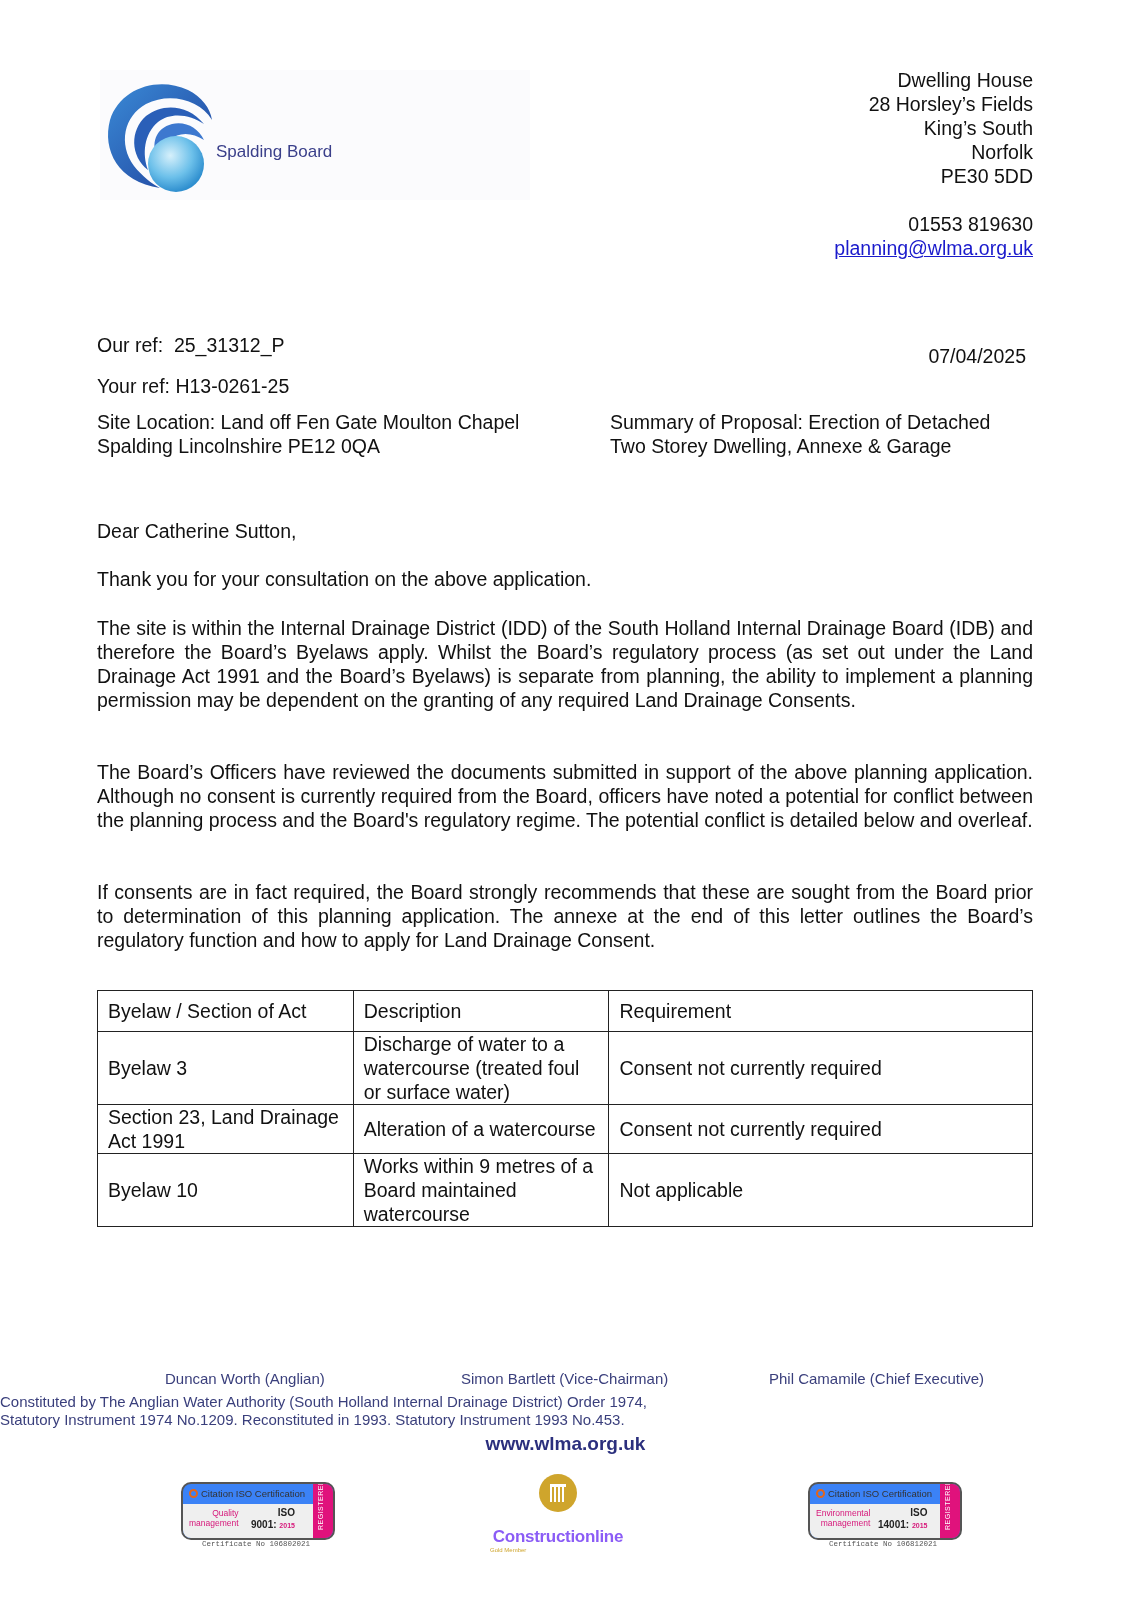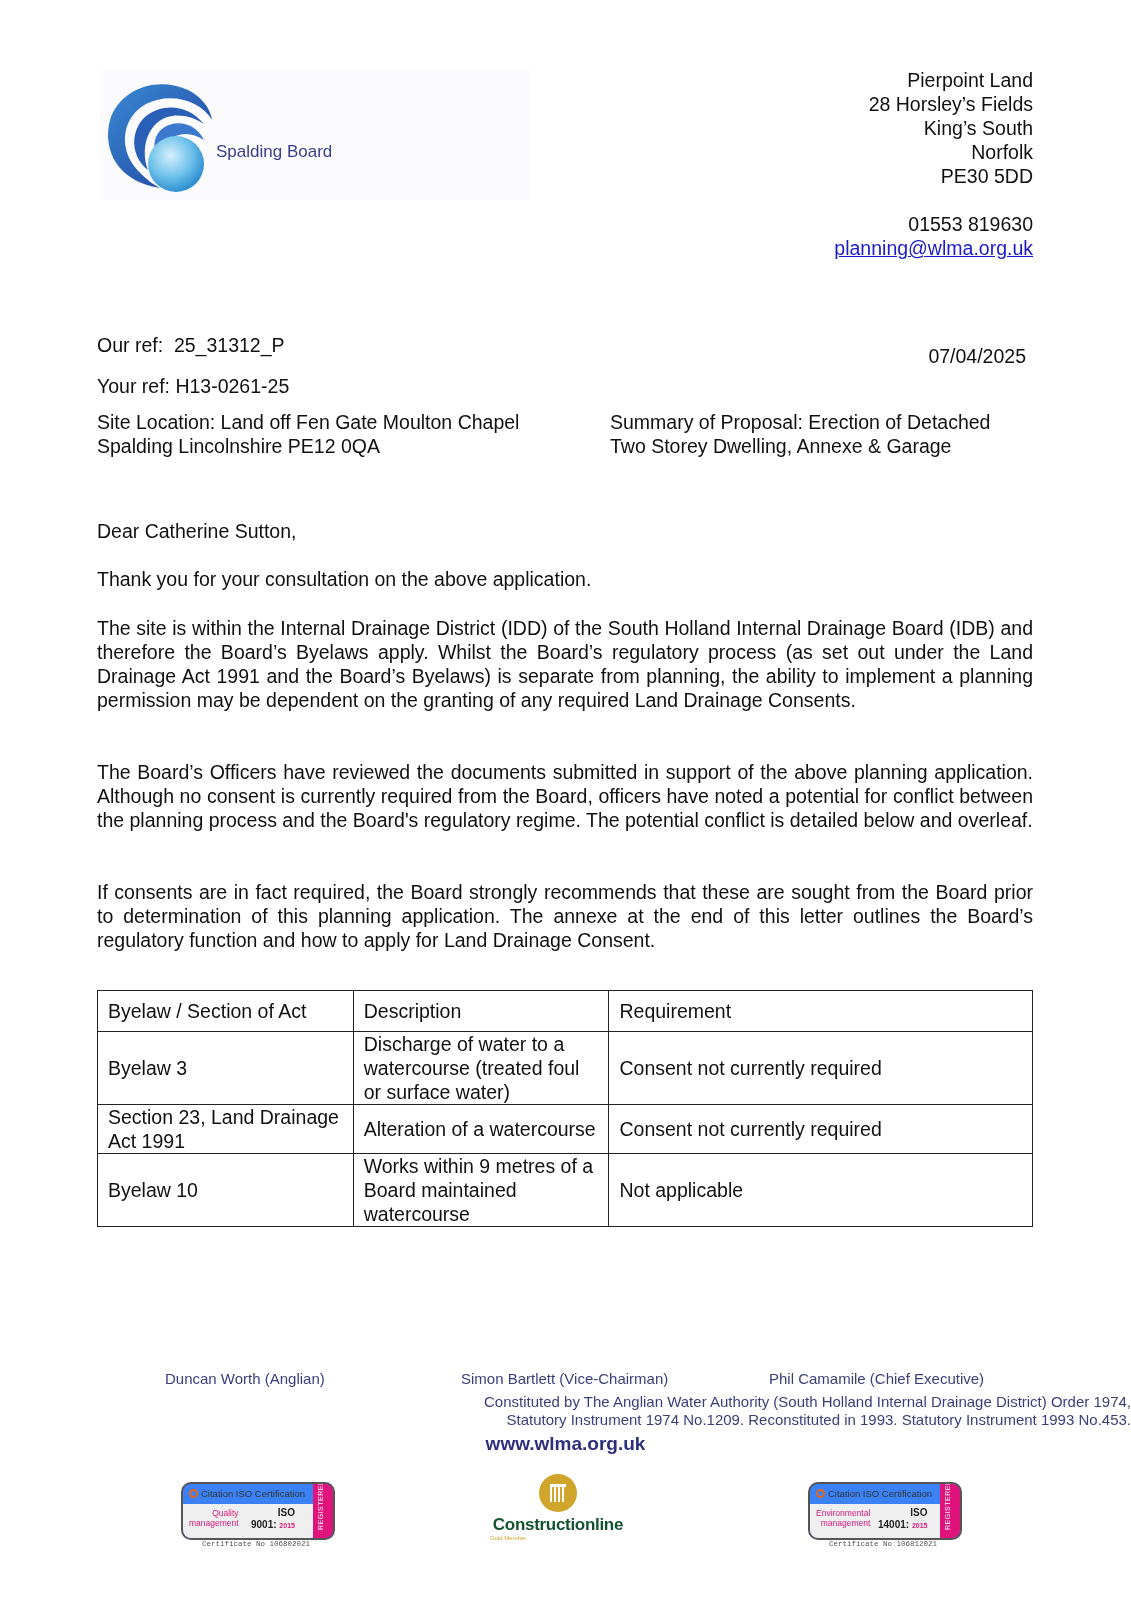--- a/index.html
+++ b/index.html
@@ -18,36 +18,36 @@
   .ref-your { left:97px; top:374px; }
   .date { right:105px; top:344px;text-align:center; }
   .site { left:97px; top:410px; width:480px; }
   .proposal { left:610px; top:410px; width:420px; }
   .para { left:97px; width:936px; text-align:justify; font-size:19.5px; line-height:24px; }
   table.req { position:absolute; left:97px; top:990px; width:936px; border-collapse:collapse; }
   table.req td, table.req th { border:1.5px solid #222; font-size:19.5px; line-height:24px; font-weight:normal; text-align:left; padding:0 10px; vertical-align:middle; }
   table.req th { height:40px; }
   .footer-names { top:1370px; left:0; width:1131px; font-size:15px; color:#3a3f7c; }
   .footer-names span { position:absolute; white-space:nowrap; }
-  .footer-const { left:0; width:1131px; text-align:right; font-size:15px; line-height:18px; color:#3a3f7c; }
+  .footer-const { left:0; width:1131px; text-align:left; font-size:15px; line-height:18px; color:#3a3f7c; }
   .footer-web { left:0; width:1131px; text-align:center; top:1433px; font-size:19px; font-weight:bold; color:#2b2f7d; }
   .badge { width:150px; height:54px; border:2px solid #555; border-radius:10px; background:#3b82f6; overflow:hidden;text-align:right; }
   .badge .head { position:absolute; left:6px; top:4px; font-size:9.5px; color:#333; white-space:nowrap; }
   .badge .head .ring { display:inline-block; width:9px; height:9px; border-radius:50%; border:2px solid #e4651a; box-sizing:border-box; vertical-align:-1px; margin-right:3px; }
   .badge .body { position:absolute; left:0; top:20px; width:130px; height:34px; background:#efefef; }
   .badge .kind { position:absolute; left:6px; top:4px; font-size:8.5px; line-height:10px; color:#d6177a; white-space:pre; }
   .badge .iso { position:absolute; left:68px; top:3px; font-size:10px; line-height:12px; color:#222; font-weight:bold; white-space:pre; }
   .badge .iso .yr { color:#d6177a; font-size:7px; }
   .badge .side { position:absolute; right:0; top:0; width:20px; height:54px; background:#e0127c; }
   .badge .side span { position:absolute; left:4px; top:46px; transform:rotate(-90deg); transform-origin:left top; font-size:7px; color:#fff; letter-spacing:0.5px; white-space:nowrap; }
   .cert-no { font-size:7.5px; color:#555; text-align:center; width:150px;font-family:Liberation Mono, monospace; }
   .cl-logo { left:488px; top:1474px; width:140px; height:70px; text-align:center; }
   .cl-circle { width:38px; height:38px; border-radius:50%; background:#cfa52c; margin:0 auto; position:relative; }
   .cl-circle i { position:absolute; left:11px; top:10px; width:16px; height:18px; border-top:3px solid #fff; background:repeating-linear-gradient(90deg,#fff 0 2px,transparent 2px 4px); box-sizing:border-box; }
-  .cl-name { font-size:17px; font-weight:bold; color:#14532d; margin-top:3px; white-space:nowrap; letter-spacing:-0.3px; }
+  .cl-name { font-size:17px; font-weight:bold; color:#8b5cf6; margin-top:15px; white-space:nowrap; letter-spacing:-0.3px; }
   .cl-sub { font-size:6px; color:#cfa52c; text-align:left; padding-left:2px; }
 </style>
 </head>
 <body>
 
 <div class="abs logo">
   <svg width="120" height="130" viewBox="0 0 120 130">
     <defs>
       <radialGradient id="bub" cx="40%" cy="35%" r="65%">
         <stop offset="0%" stop-color="#d6f0fb"></stop>
@@ -61,21 +61,21 @@
     </defs>
     <path d="M60 118 C18 112 2 80 10 50 C20 18 58 6 88 20 C102 27 110 38 112 50 C100 30 70 22 46 34 C24 46 18 74 34 96 C42 106 52 114 60 118 Z" fill="url(#wav)"></path>
     <path d="M48 100 C30 86 30 60 46 46 C62 33 88 34 104 54 C90 44 70 42 58 52 C44 64 42 84 48 100 Z" fill="#2a5fb8"></path>
     <path d="M58 88 C50 74 56 58 72 54 C86 51 98 58 104 70 C92 62 78 62 70 70 C63 76 60 82 58 88 Z" fill="#3d78cf"></path>
     <circle cx="76" cy="94" r="28" fill="url(#bub)"></circle>
   </svg>
   <div class="logo-sub">Spalding Board</div>
 </div>
 
 <div class="abs addr">
-  <div>Pierpoint Land</div>
+  <div>Dwelling House</div>
   <div>28 Horsley’s Fields</div>
   <div>King’s South</div>
   <div>Norfolk</div>
   <div>PE30 5DD</div>
   <div style="height:24px"></div>
   <div>01553 819630</div>
   <div><a class="email">planning@wlma.org.uk</a></div>
 </div>
 
 <div class="abs t ref-our" style="white-space:pre">Our ref:  25_31312_P</div>

